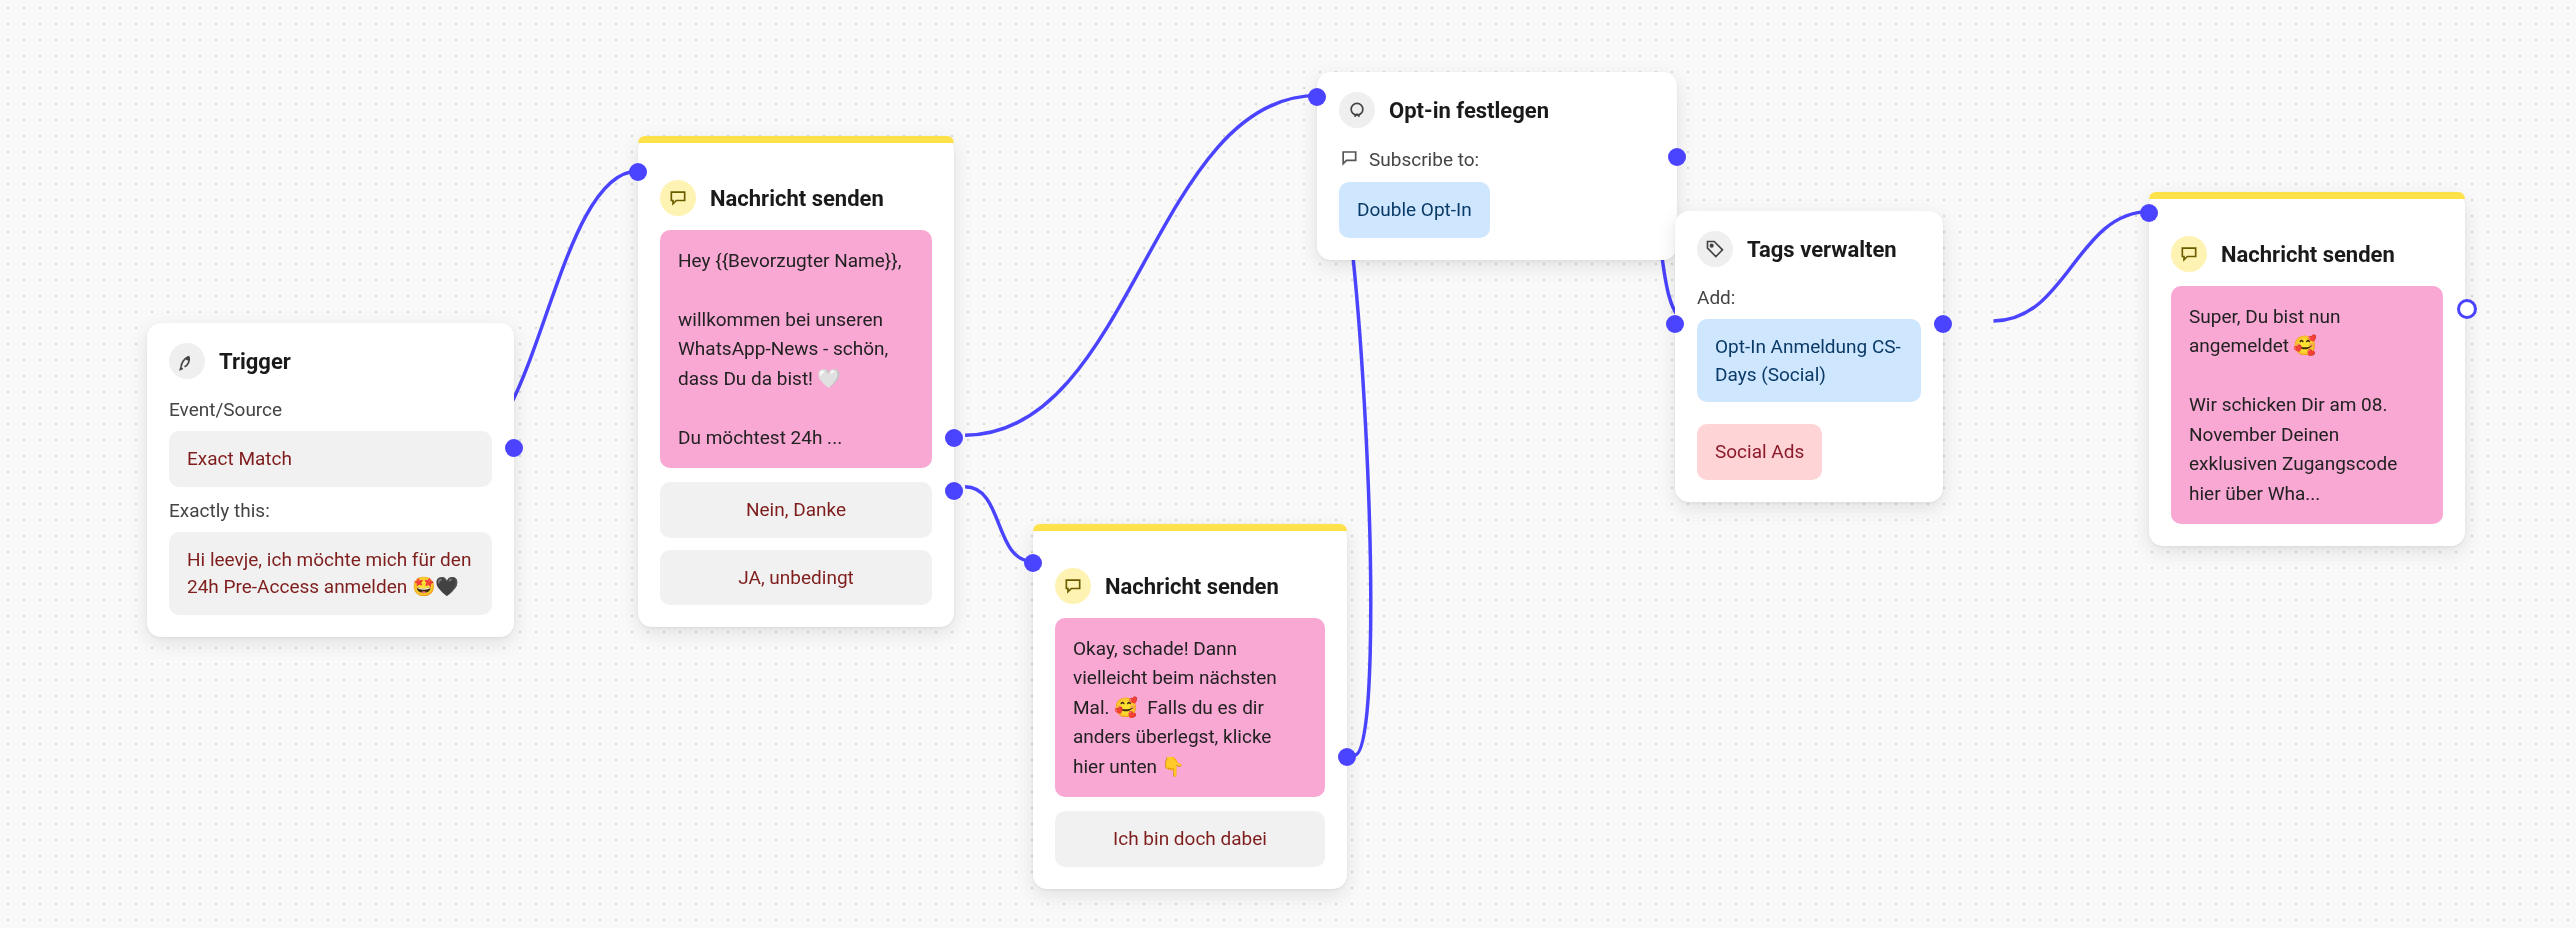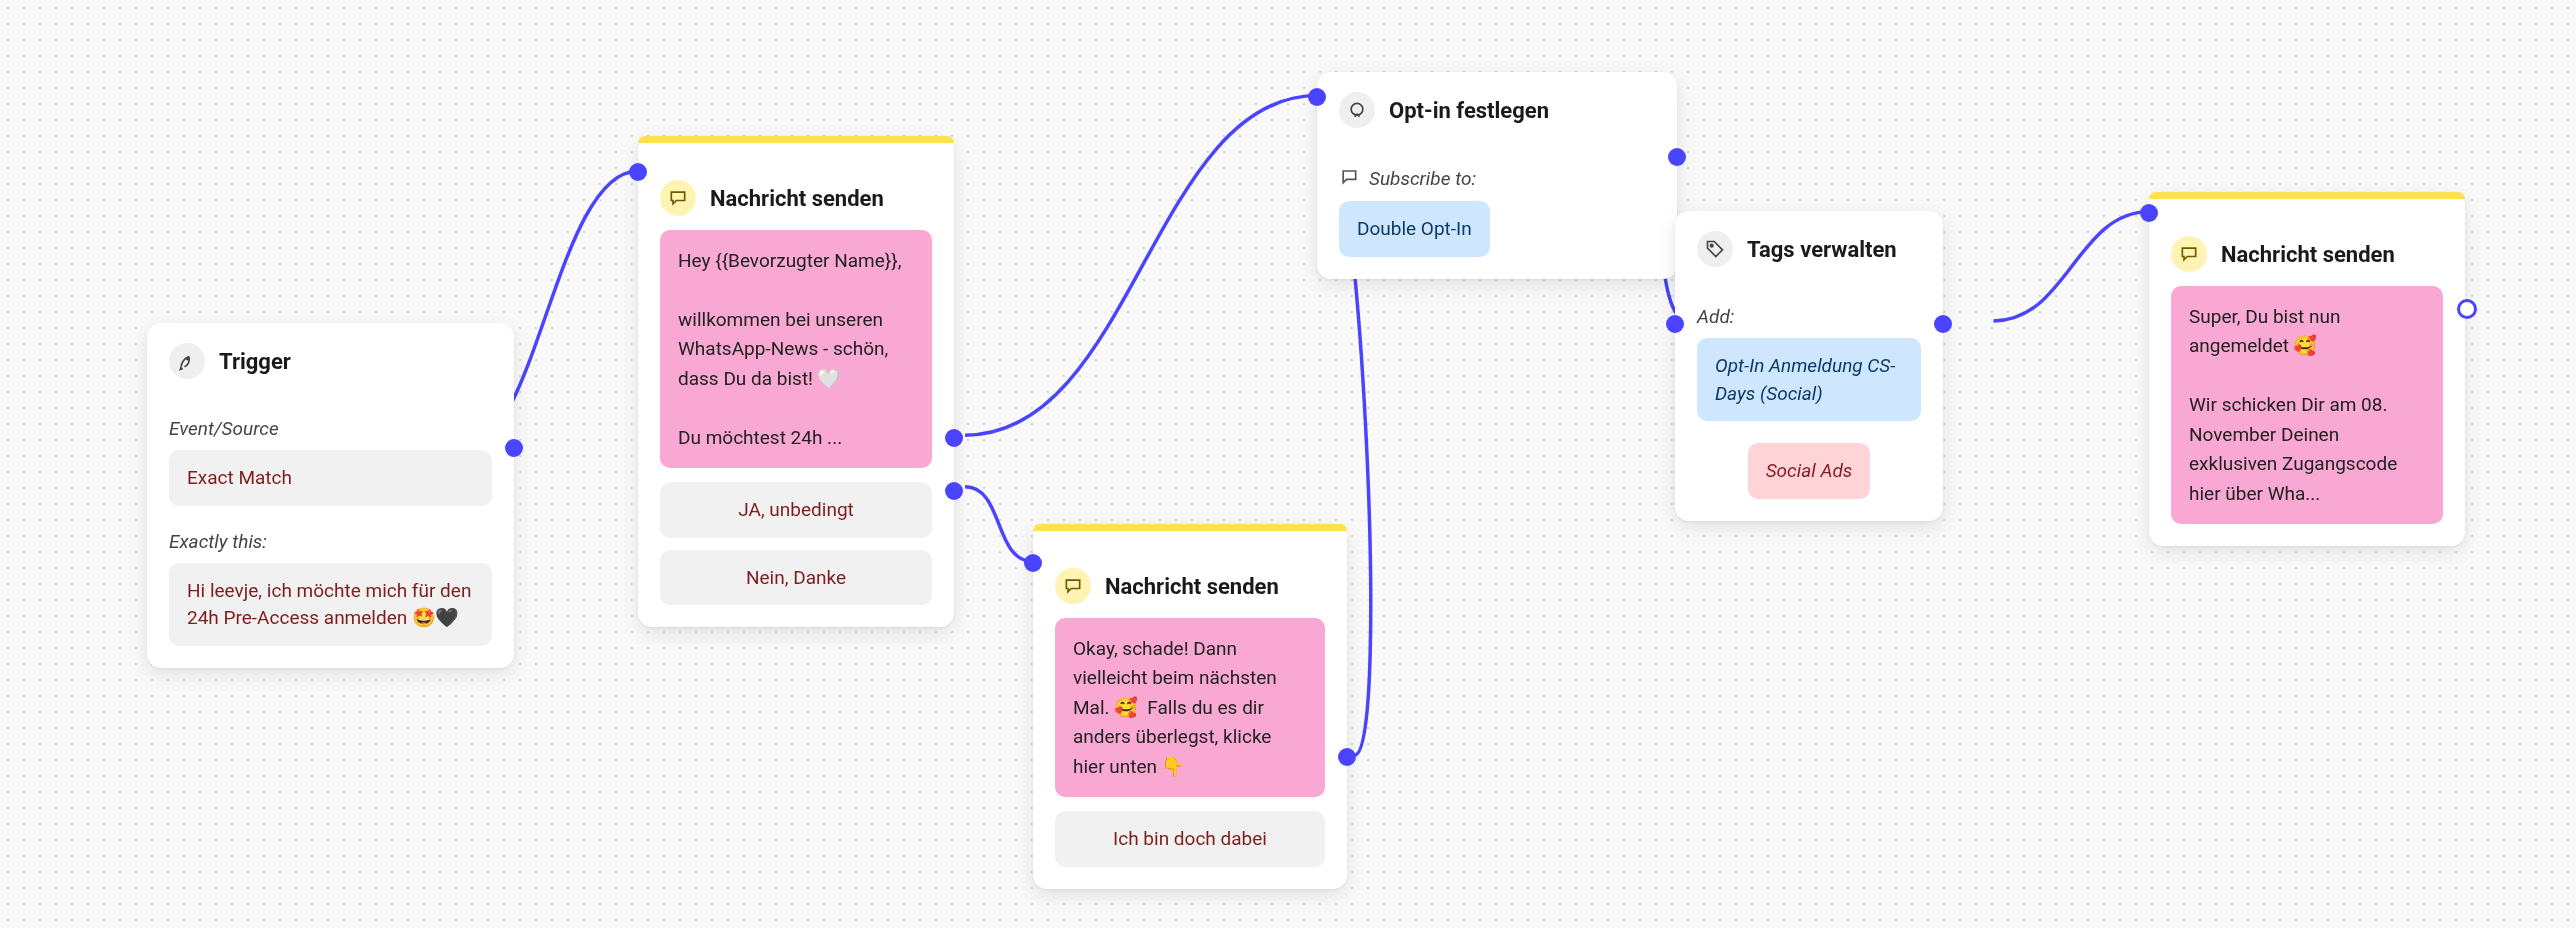--- a/index.html
+++ b/index.html
@@ -56,22 +56,21 @@
   .icon-grey { background: #efefef; color: #444; }
   .node-title {
     font-size: 22px;
     font-weight: 700;
     color: #1a1a1a;
   }
   .node-body { padding: 0 22px 22px 22px; }
   .label-sm {
     font-size: 19px;
     color: #444;
-    margin: 24px 0 10px 0;
-    font-style: italic;
+    margin: 5px 0 10px 0;
   }
   .chip {
     background: #f1f1f1;
     border-radius: 10px;
     padding: 14px 18px;
     font-size: 19px;
     color: #7f1d1d;
     line-height: 1.45;
     margin-bottom: 12px;
   }
@@ -151,22 +150,22 @@
         </svg>
     </div>
     <div class="node-title">Nachricht senden</div>
   </div>
   <div class="node-body">
     <div class="msg-text">Hey {{Bevorzugter Name}},
 
 willkommen bei unseren WhatsApp-News - schön, dass Du da bist! 🤍
 
 Du möchtest 24h ...</div>
+    <div class="chip center">Nein, Danke</div>
     <div class="chip center">JA, unbedingt</div>
-    <div class="chip center">Nein, Danke</div>
   </div>
   <div class="port" style="left:-9px; top:27px;"></div>
   <div class="port" style="right:-9px; top:293px;"></div>
   <div class="port" style="right:-9px; top:346px;"></div>
 </div>
 
 <div class="node accent" style="left:1033px; top:524px; width:314px;">
   <div class="node-head">
     <div class="icon-circ icon-yellow">
       <svg class="ic" viewBox="0 0 24 24" fill="none" stroke="currentColor" stroke-width="2">
@@ -213,21 +212,21 @@
     <div class="icon-circ icon-grey">
       <svg class="ic" viewBox="0 0 24 24" fill="none" stroke="currentColor" stroke-width="2">
           <path d="M3 3h8l10 10-8 8L3 11z"></path>
           <circle cx="8" cy="8" r="1.5" fill="currentColor"></circle>
         </svg>
     </div>
     <div class="node-title">Tags verwalten</div>
   </div>
   <div class="node-body">
     <div class="label-sm">Add:</div>
-    <div style="display:flex;flex-direction:column;gap:10px;align-items:center;font-style:italic;">
+    <div style="display:flex;flex-direction:column;gap:10px;align-items:flex-start;">
       <div class="chip blue" style="max-width:229px;">Opt-In Anmeldung CS-Days (Social)</div>
       <div class="chip pink">Social Ads</div>
     </div>
   </div>
   <div class="port" style="left:-9px; top:104px;"></div>
   <div class="port" style="right:-9px; top:104px;"></div>
 </div>
 
 <div class="node accent" style="left:2149px; top:192px; width:316px;">
   <div class="node-head">

